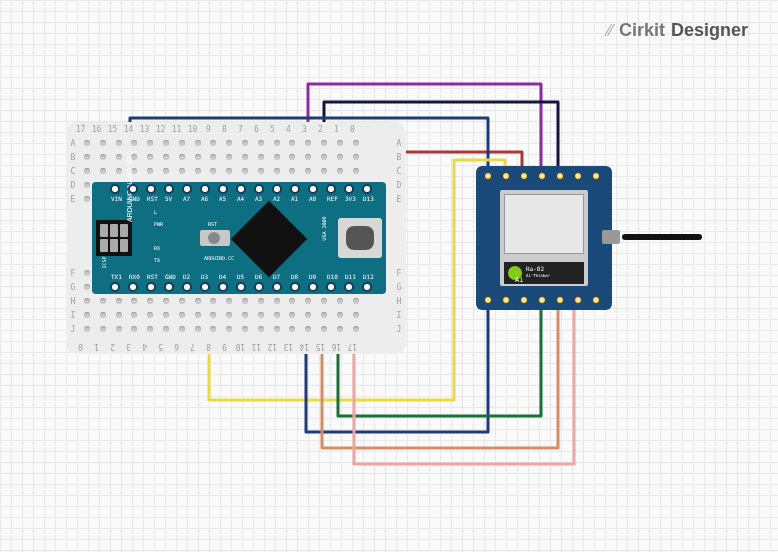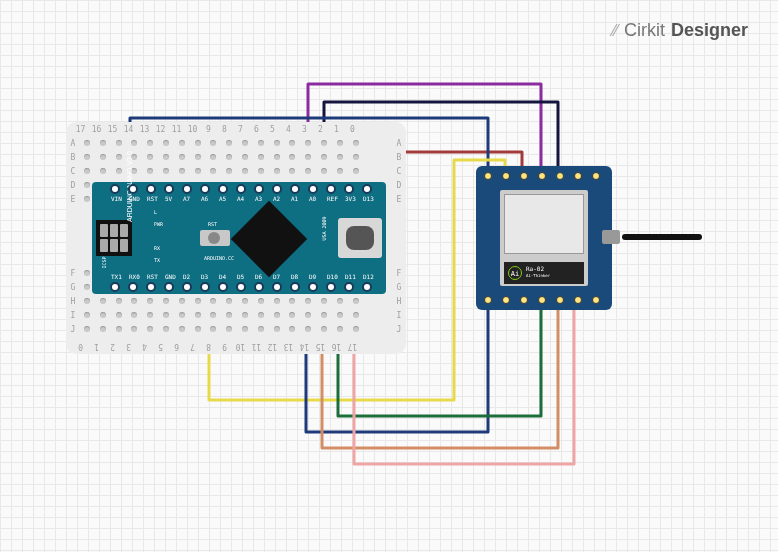--- a/index.html
+++ b/index.html
@@ -2,21 +2,21 @@
 <html><head>
 <meta charset="utf-8">
 <style>
   *{margin:0;padding:0;box-sizing:border-box}
   body{background:#fafafa;font-family:Arial,sans-serif}
   .canvas{position:relative;width:778px;height:552px;
     background-image:linear-gradient(#e8e8e8 1px,transparent 1px),
                      linear-gradient(90deg,#e8e8e8 1px,transparent 1px);
     background-size:11px 11px;overflow:hidden}
   .logo{position:absolute;top:20px;right:30px;font-size:18px;color:#888;display:flex;align-items:center;gap:6px}
-  .logo .brand{font-weight:400;color:#777}
+  .logo .brand{font-weight:700;color:#777}
   .logo .designer{font-weight:600;color:#555}
   .logo .mk{font-size:16px;color:#aaa}
   
   .breadboard{position:absolute;left:66px;top:122px;width:340px;height:232px;
     background:#ededed;border-radius:10px}
   .bb-row{position:absolute;left:8px;display:flex;gap:3px}
   .bb-num{font:8px/1 monospace;color:#a0a0a0;width:13px;text-align:center}
   .bb-letter{position:absolute;font:8px/1 monospace;color:#a0a0a0;width:10px;text-align:center}
   .holes{position:absolute;left:18px;display:flex;gap:9.8px}
   .hole{width:6px;height:6px;border-radius:50%;background:#c9c9c9;box-shadow:inset 0 1px 1px rgba(0,0,0,.25)}
@@ -37,21 +37,21 @@
   
   .lora-breakout{position:absolute;left:476px;top:166px;width:136px;height:144px;
     background:#1a4a7a;border-radius:6px}
   .lora-chip{position:absolute;left:24px;top:24px;width:88px;height:96px;background:#ccc;border-radius:2px}
   .lora-shield{position:absolute;left:28px;top:28px;width:80px;height:66px;background:#e8e8e8;border:1px solid #999}
   .lora-inner{position:absolute;left:28px;top:96px;width:80px;height:22px;background:#222}
   .lora-hole{width:8px;height:8px;border-radius:50%;background:#ffe680;border:1px solid #333;position:absolute}
   .ant-conn{position:absolute;right:-8px;top:64px;width:18px;height:14px;background:#999;border-radius:2px}
   .ant{position:absolute;left:622px;top:234px;width:80px;height:6px;background:#111;border-radius:3px}
   .lora-txt{position:absolute;font:6px/1 monospace;color:#fff}
-  .ai-badge{position:absolute;left:32px;top:100px;width:14px;height:14px;border-radius:50%;border:1px solid #84cc16;color:#fff;font:7px/14px monospace;text-align:center}
+  .ai-badge{position:absolute;left:32px;top:100px;width:14px;height:14px;border-radius:50%;border:7px solid #84cc16;color:#fff;font:7px/14px monospace;text-align:center}
   
   .wire{position:absolute;stroke-width:3;fill:none;stroke-linecap:round;stroke-linejoin:round}
 </style>
 </head>
 <body>
 
 <div class="canvas">
 
   <div class="logo">
     <span class="mk">⁄⁄</span>

